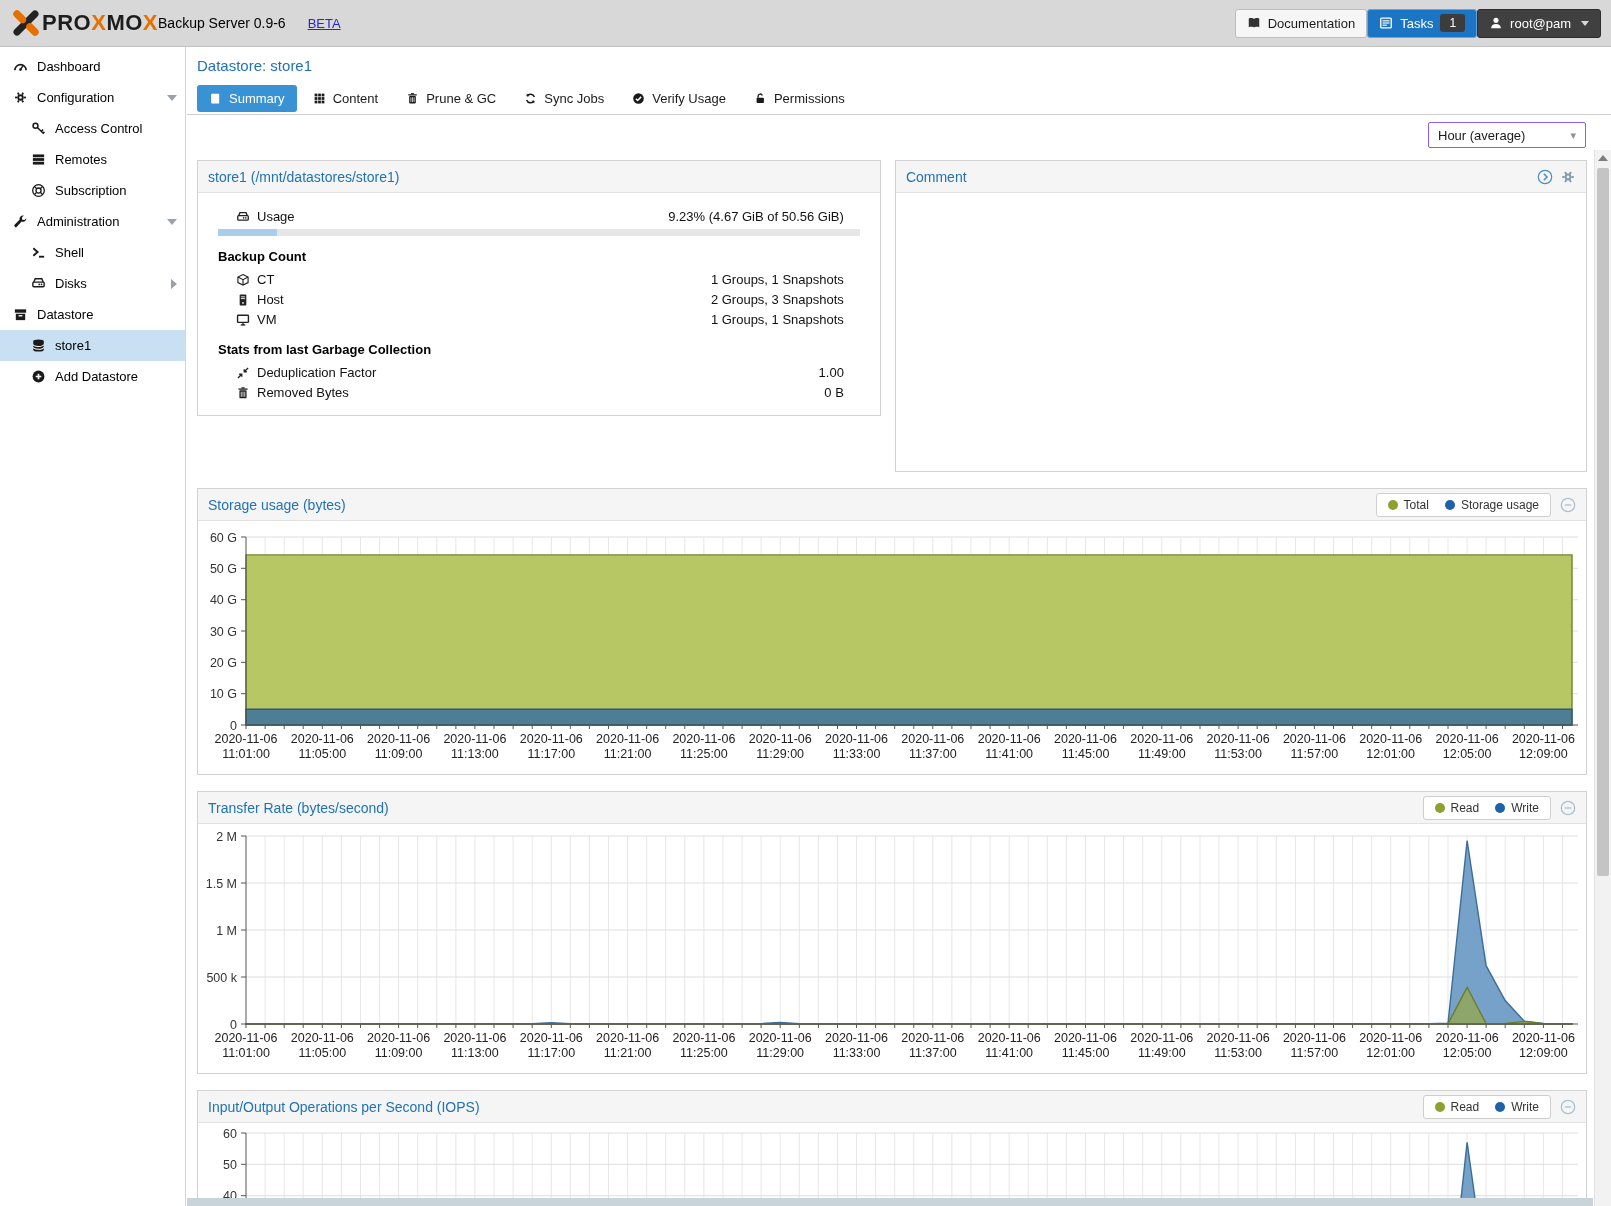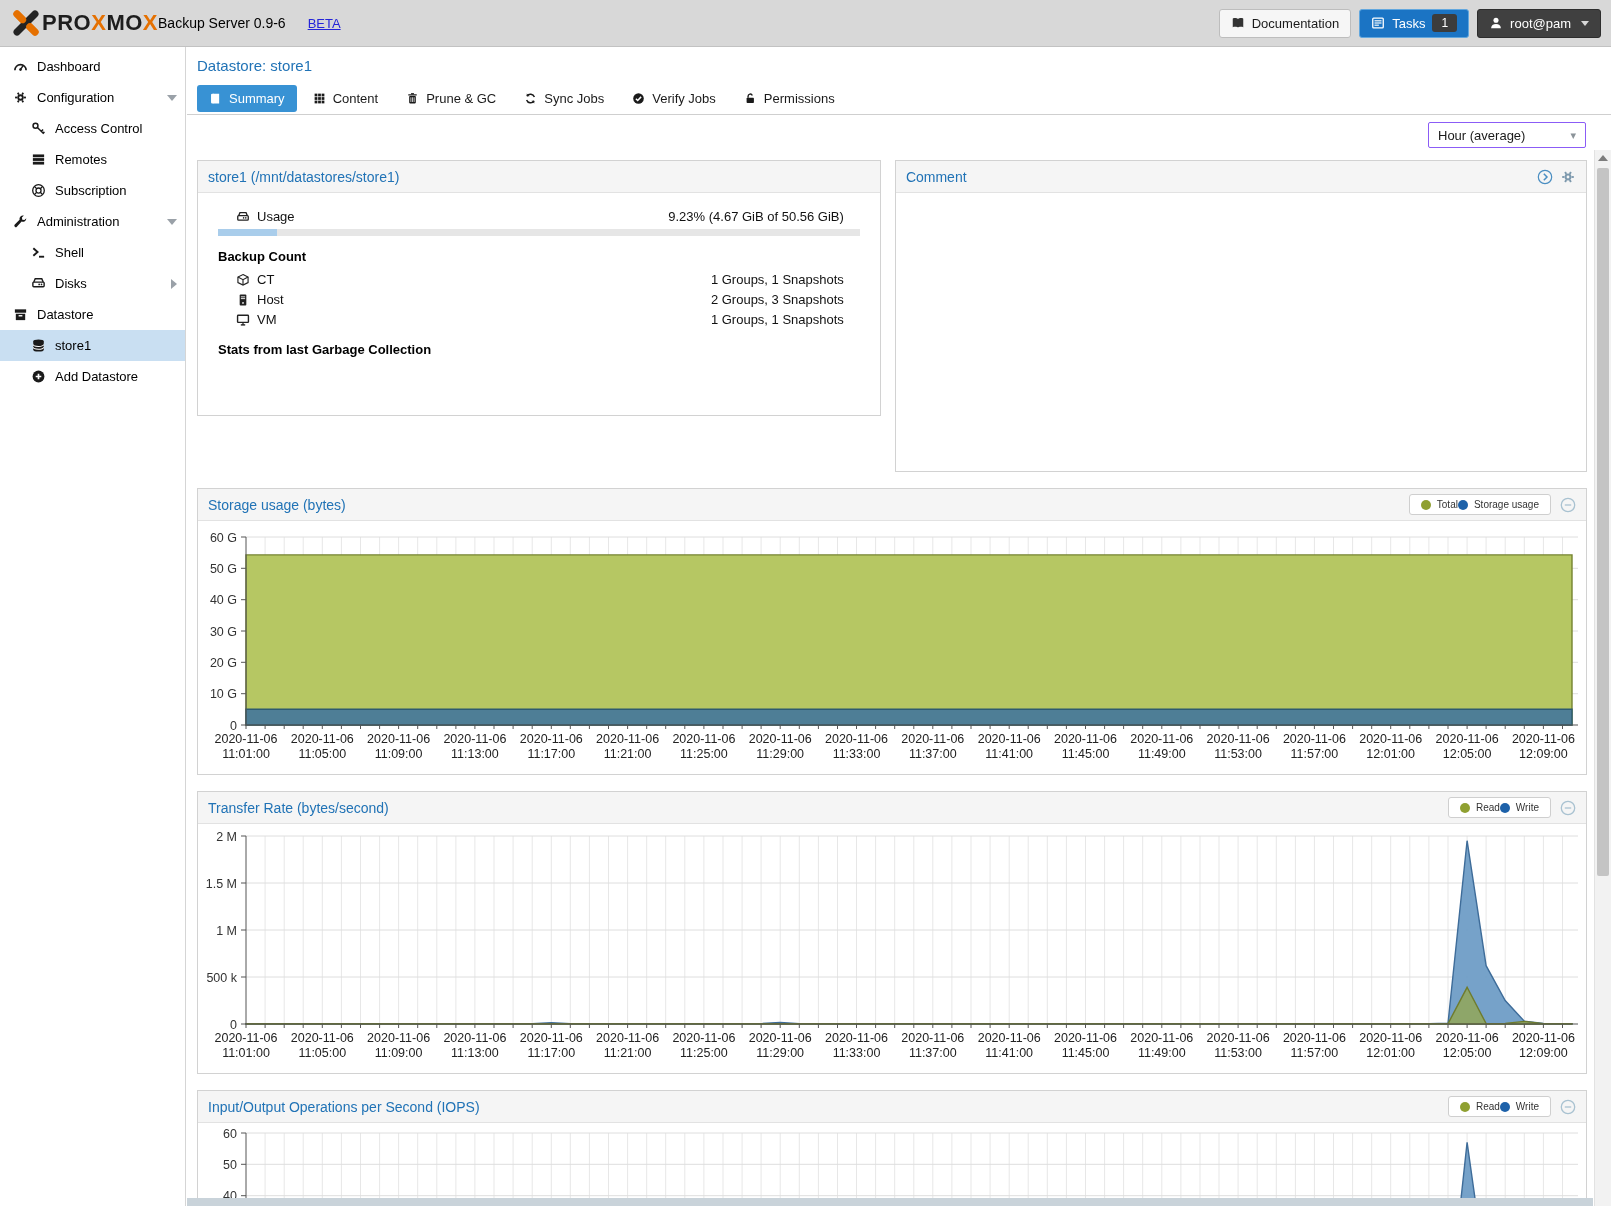--- a/index.html
+++ b/index.html
@@ -13,21 +13,21 @@
 
   
   .topbar{position:absolute;left:0;top:0;right:0;height:47px;background:#d8d8d8;border-bottom:1px solid #c2c2c2;
     display:flex;align-items:center;padding:0 10px;box-sizing:border-box;}
   .brand{display:flex;align-items:center;gap:0}
   .brand-logo svg{width:32px;height:32px}
   .brand-word{font-size:22px;font-weight:bold;letter-spacing:.5px;color:#1d1d1d}
   .brand-word .ox{color:#e57000}
   .brand-product{font-size:14px;color:#000;}
   .beta-link{font-size:13px;color:#2525d8;text-decoration:underline;margin-left:22px;cursor:pointer}
-  .topbar-right{margin-left:auto;display:flex;align-items:center;gap:8px}
+  .topbar-right{margin-left:auto;display:flex;align-items:center;}
   .tbtn{height:29px;border-radius:3px;display:flex;align-items:center;gap:7px;padding:0 11px;cursor:pointer;box-sizing:border-box}
   .tbtn .icon svg{width:14px;height:14px}
   .btn-doc{background:#f6f6f6;border:1px solid #bdbdbd;color:#1a1a1a}
   .btn-tasks{background:#1b74c4;border:1px solid #62a7de;color:#fff}
   .task-badge{background:#3c3c3c;color:#fff;border-radius:3px;padding:1px 9px;font-size:12px;line-height:16px}
   .btn-user{background:#404040;border:1px solid #2d2d2d;color:#fff}
   .caret-down{width:0;height:0;border-left:4px solid transparent;border-right:4px solid transparent;border-top:5px solid #d8d8d8;display:inline-block;margin-left:3px}
 
   
   .sidebar{position:absolute;left:0;top:47px;width:186px;bottom:0;background:#fff;border-right:1px solid #d5d5d5;
@@ -66,22 +66,22 @@
   .kv .icon svg{width:14px;height:14px}
   .kv .val{margin-left:auto}
   .progress{height:7px;background:#e6e6e6;margin:3px 0 4px}
   .progress i{display:block;height:100%;background:#a9cdeb}
   .sect{font-weight:bold;margin:13px 0 6px;color:#000}
   .hicons{margin-left:auto;display:flex;gap:7px;align-items:center;color:#5e87a6}
   .hicons .icon{cursor:pointer}
   .hicons .icon svg{width:16px;height:16px}
 
   .chart-panel{margin-bottom:16px}
-  .legend{margin-left:auto;display:flex;background:#fff;border:1px solid #cfcfcf;border-radius:3px;
-    padding:4px 11px;font-size:10px;color:#333;align-items:flex-start}
+  .legend{margin-left:auto;display:flex;gap:16px;background:#fff;border:1px solid #cfcfcf;border-radius:3px;
+    padding:4px 11px;font-size:12px;color:#333;align-items:flex-start}
   .legend .entry{display:flex;align-items:center;cursor:pointer}
   .dot{width:10px;height:10px;border-radius:50%;display:inline-block;margin-right:6px}
   .collapse-ic{margin-left:9px;color:#a9c2d1;cursor:pointer}
   .collapse-ic svg{width:16px;height:16px}
 
   
   .vscroll{position:absolute;right:0;top:103px;width:17px;bottom:0;background:#f2f2f2;border-left:1px solid #e2e2e2;box-sizing:border-box}
   .vs-up{width:0;height:0;border-left:5px solid transparent;border-right:5px solid transparent;border-bottom:6px solid #7d7d7d;margin:5px auto 4px}
   .vs-thumb{position:absolute;left:2px;right:2px;top:18px;height:708px;background:#c4c4c4;border-radius:2px}
   .hscroll{position:absolute;left:0;right:18px;bottom:0;height:8px;background:#c9d3da}
@@ -308,21 +308,21 @@
         </span>
         <span>Sync Jobs</span>
       </div>
       <div class="tab">
         <span class="icon">
           <svg viewBox="0 0 16 16">
             <circle cx="8" cy="8" r="6.5" fill="currentColor"></circle>
             <path d="M4.8 8.2 7 10.4 11.2 6" fill="none" stroke="#fff" stroke-width="1.8"></path>
           </svg>
         </span>
-        <span>Verify Jobs</span>
+        <span>Verify Usage</span>
       </div>
       <div class="tab">
         <span class="icon">
           <svg viewBox="0 0 16 16">
             <path d="M5 7V5.2a2.7 2.7 0 0 1 5.2-1" fill="none" stroke="currentColor" stroke-width="1.7"></path>
             <rect x="3.2" y="7" width="9" height="6.6" rx="1" fill="currentColor"></rect>
           </svg>
         </span>
         <span>Permissions</span>
       </div>
@@ -385,20 +385,43 @@
                     <rect x="1.8" y="2.5" width="12.4" height="8.2" rx=".8" fill="none" stroke="currentColor" stroke-width="1.6"></rect>
                     <line x1="5.5" y1="13.6" x2="10.5" y2="13.6" stroke="currentColor" stroke-width="1.6"></line>
                     <line x1="8" y1="10.7" x2="8" y2="13.6" stroke="currentColor" stroke-width="1.4"></line>
                   </svg>
                 </span>
                 <span>VM</span>
                 <span class="val">1 Groups, 1 Snapshots</span>
               </div>
             </div>
           <div class="sect">Stats from last Garbage Collection</div>
+          <div id="gc-rows">
+              <div class="kv">
+                <span class="icon">
+                  <svg viewBox="0 0 16 16" stroke="currentColor" fill="none" stroke-width="1.5">
+                    <path d="M13.8 2.2 9.4 6.6M9.4 3.6v3h3M2.2 13.8l4.4-4.4M6.6 12.4v-3h-3"></path>
+                  </svg>
+                </span>
+                <span>Deduplication Factor</span>
+                <span class="val">1.00</span>
+              </div>
+              <div class="kv">
+                <span class="icon">
+                  <svg viewBox="0 0 16 16" fill="currentColor">
+                    <rect x="3.9" y="4.8" width="8.2" height="9.2" rx="1"></rect>
+                    <rect x="2.8" y="2.8" width="10.4" height="1.5"></rect>
+                    <rect x="6.2" y="1.4" width="3.6" height="1.5"></rect>
+                    <path d="M6 6.5v5.8M8 6.5v5.8M10 6.5v5.8" stroke="#fff" stroke-width=".9"></path>
+                  </svg>
+                </span>
+                <span>Removed Bytes</span>
+                <span class="val">0 B</span>
+              </div>
+            </div>
         </div>
       </div>
 
       <div class="panel" id="comment-panel">
         <div class="panel-h">
           <span>Comment</span>
           <span class="hicons">
             <span class="icon">
               <svg viewBox="0 0 16 16">
                   <circle cx="8" cy="8" r="6.7" fill="none" stroke="#4a8ec2" stroke-width="1.2"></circle>

